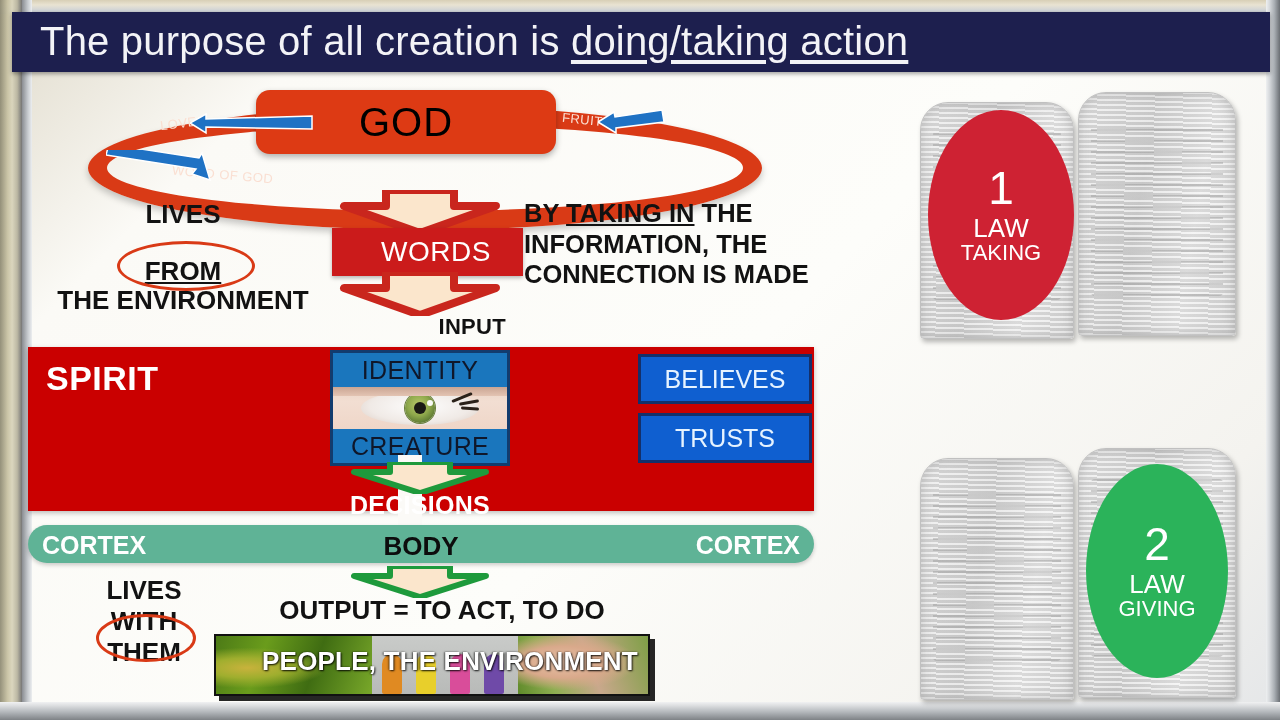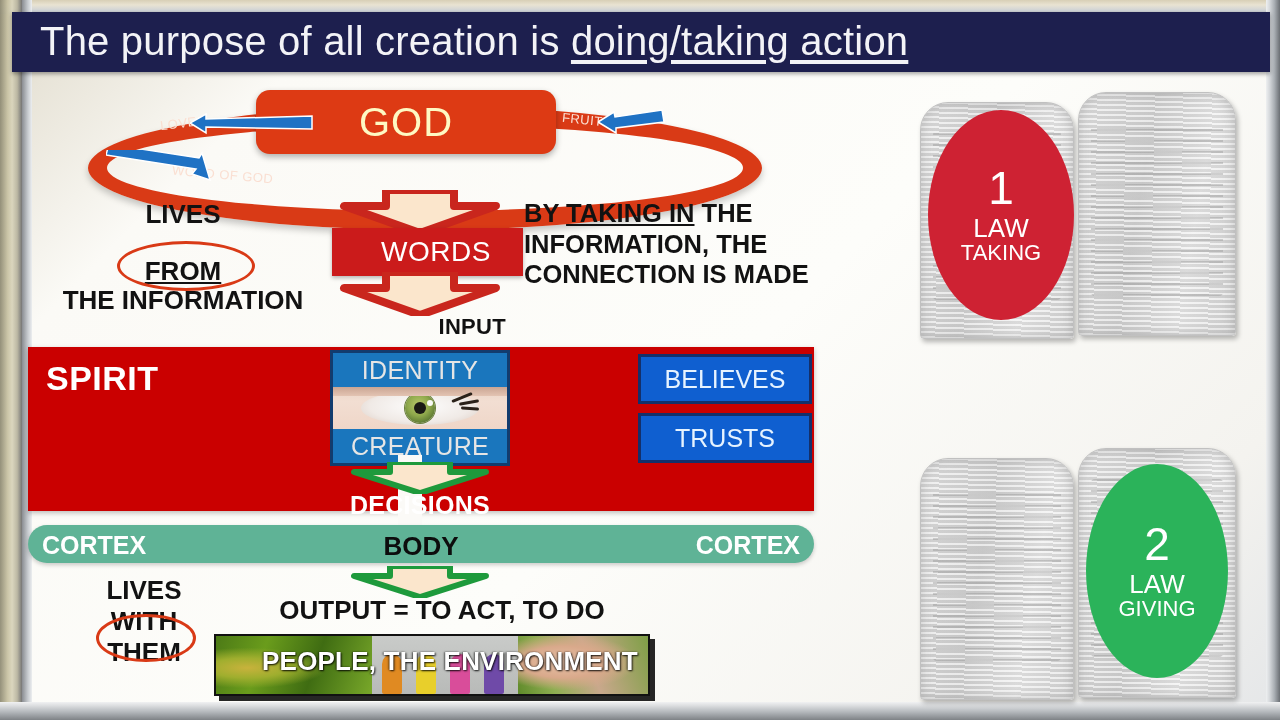--- a/index.html
+++ b/index.html
@@ -57,21 +57,21 @@
     box-shadow:0 4px 7px rgba(0,0,0,.22);
     background:transparent;
   }
   #godbox{
     position:absolute;left:256px;top:90px;width:300px;height:64px;
     background:#dd3a14;border-radius:14px;
     box-shadow:0 3px 6px rgba(0,0,0,.3);
     display:flex;align-items:center;justify-content:center;
   }
   #godbox .god-text{
-    font-size:40px;color:#fef9c3;font-weight:400;letter-spacing:1px;
+    font-size:40px;color:#000000;font-weight:400;letter-spacing:1px;
   }
   .ringlabel{
     position:absolute;color:#fadfd2;font-size:13px;letter-spacing:.5px;
     font-weight:400;white-space:nowrap;
   }
   #lbl-love{left:160px;top:116px;transform:rotate(-7deg);}
   #lbl-fruit{left:562px;top:112px;transform:rotate(6deg);}
   #lbl-word{left:172px;top:167px;transform:rotate(5deg);}
   .bluearrow{position:absolute;}
 
@@ -119,21 +119,21 @@
   #whitechannel{
     position:absolute;left:398px;top:455px;width:24px;height:112px;background:#fbfaf7;
   }
   #eyeblock{
     position:absolute;left:330px;top:350px;width:180px;height:116px;
     border:3px solid #123c6e;box-sizing:border-box;
     background:#1a76bd;
   }
   #eyeblock .cap{
     height:34px;display:flex;align-items:center;justify-content:center;
-    background:#1a76bd;color:#e5e5e5;font-size:25px;font-weight:400;letter-spacing:.3px;
+    background:#1a76bd;color:#0f172a;font-size:25px;font-weight:400;letter-spacing:.3px;
   }
   #eyeimg{
     height:42px;position:relative;overflow:hidden;
     background:linear-gradient(180deg,#e9d4c6 0%,#f2ded2 35%,#efd6c8 100%);
   }
   .iris{
     position:absolute;left:50%;top:50%;transform:translate(-50%,-50%);
     width:30px;height:30px;border-radius:50%;
     background:radial-gradient(circle at 45% 40%,#b9c96a 0%,#8ea84b 45%,#5d7a33 75%,#374d20 100%);
     box-shadow:0 0 0 1px #6a7f3d;
@@ -271,21 +271,21 @@
   </svg>
   <svg class="bluearrow" style="left:598px;top:108px;" width="70" height="26">
     <g stroke="#ffffff" stroke-width="1.5" fill="#1f72c4">
       <polygon points="0,14 16,4 17,9 64,2 66,14 18,20 18,25"></polygon>
     </g>
   </svg>
 
   <div id="lives-from" class="blacktext">
     <span class="l1">LIVES</span>
     <span class="l2">FROM</span>
-    <span class="l3">THE INFORMATION</span>
+    <span class="l3">THE ENVIRONMENT</span>
   </div>
   <div id="ellipse-from"></div>
 
   <div id="bytaking" class="blacktext">
     <div><span>BY </span><span class="ul">TAKING IN</span><span> THE</span></div>
     <div>INFORMATION, THE</div>
     <div>CONNECTION IS MADE</div>
   </div>
 
   <svg class="downarrow" style="left:336px;top:190px;" width="168" height="44">

